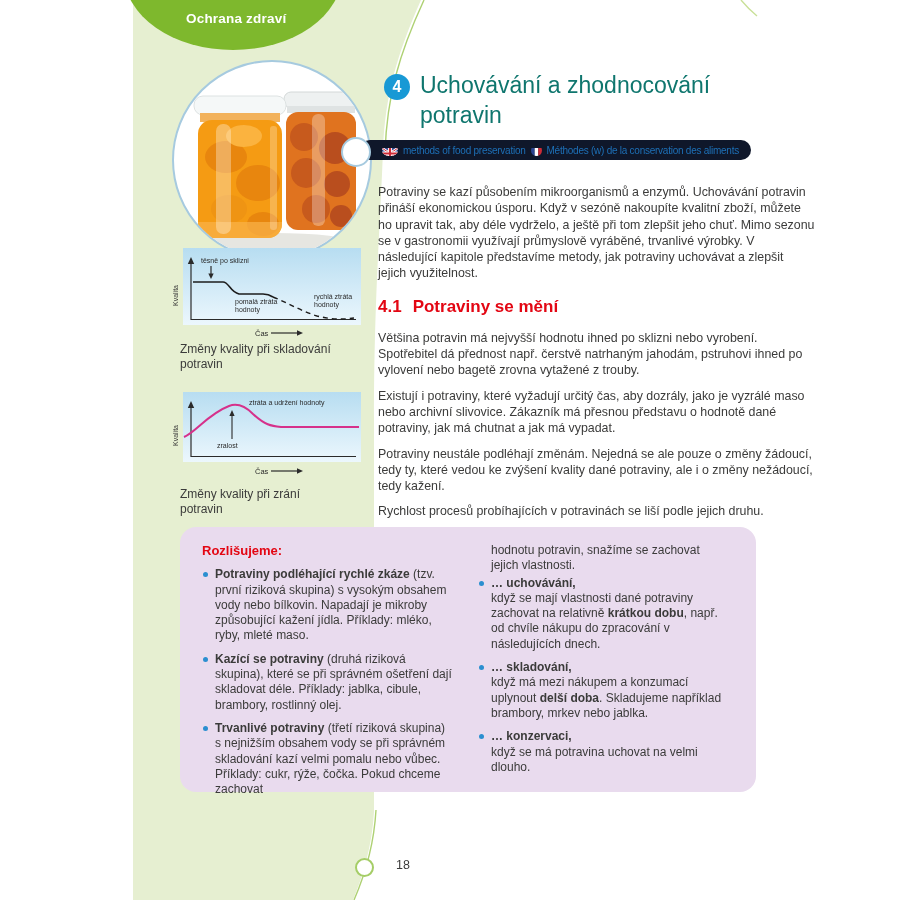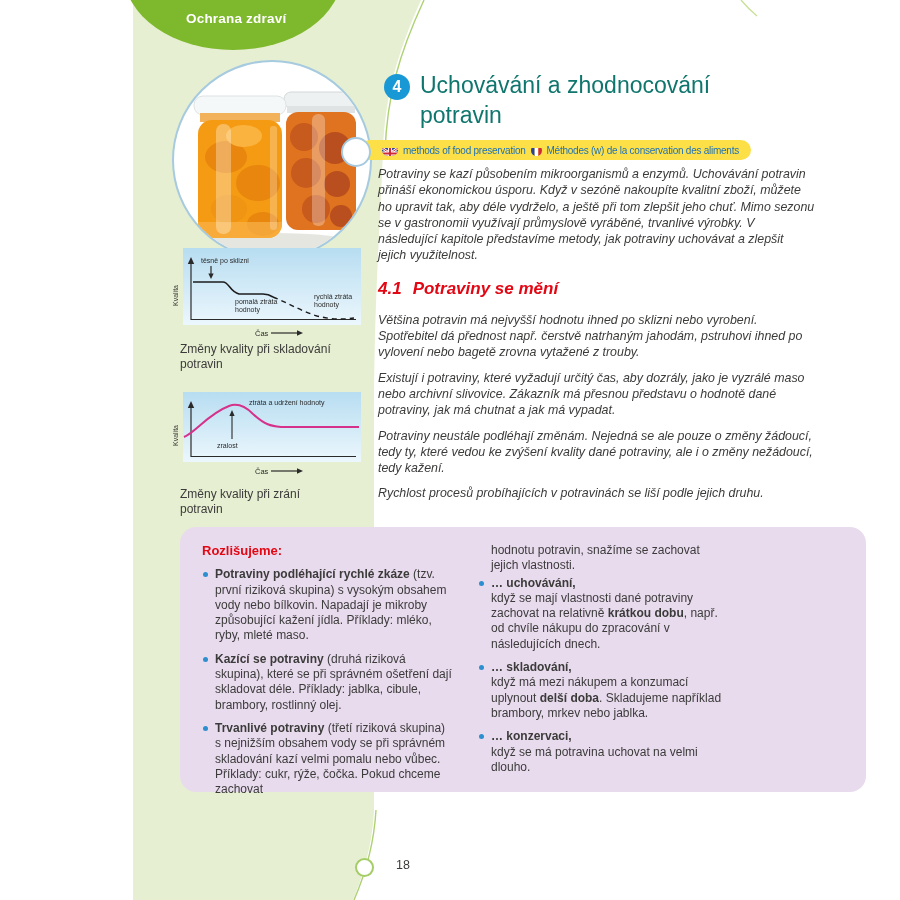--- a/index.html
+++ b/index.html
@@ -28,46 +28,46 @@
     background:#1899d5;color:#fff;font-weight:bold;font-size:16px;line-height:26px;
     text-align:center;z-index:4;
   }
   .chapter-title{
     position:absolute;left:420px;top:70px;width:420px;z-index:4;
     color:#0f766e;font-size:23px;line-height:30px;font-weight:normal;
   }
   
   .pill{
     position:absolute;left:360px;top:140px;height:20px;z-index:4;
-    background:#fde047;border-radius:10px;display:inline-flex;align-items:center;
+    background:#0f172a;border-radius:10px;display:inline-flex;align-items:center;
     padding:0 12px 0 22px;gap:5px;
   }
   .pill .t{font-size:10px;letter-spacing:-0.25px;color:#1d70b7;white-space:nowrap;}
   .flag-uk{width:16px;height:11px;border-radius:50%;overflow:hidden;display:inline-block;flex:0 0 auto;}
   .flag-fr{width:11px;height:11px;border-radius:50%;overflow:hidden;display:inline-block;flex:0 0 auto;}
   .pill-circle{
     position:absolute;left:341px;top:137px;width:26px;height:26px;border-radius:50%;
     background:#fff;border:2px solid #a6cadf;z-index:5;
   }
   
-  .main-col{position:absolute;left:378px;top:166px;width:437px;z-index:4;font-style:italic;}
+  .main-col{position:absolute;left:378px;top:184px;width:437px;z-index:4;}
   .main-col p{margin:0 0 9px 0;font-size:12.4px;line-height:16.3px;color:#3b3b3a;}
   .sec-head{
     margin:15px 0 13px 0;color:#e30613;font-weight:bold;font-size:17px;
   }
   .sec-head .num{margin-right:11px;}
   
   .fig{position:absolute;left:171px;z-index:3;}
   .fig svg{display:block;}
   .caption{
     position:absolute;left:180px;z-index:3;font-size:12px;line-height:15px;color:#3b3b3a;width:175px;
   }
   
   .infobox{
-    position:absolute;left:180px;top:527px;width:686px;height:265px;z-index:4;
+    position:absolute;left:180px;top:527px;width:576px;height:265px;z-index:4;
     background:#e9dbee;border-radius:16px;box-sizing:border-box;
     padding:16px 20px 14px 22px;display:flex;gap:24px;
   }
   .col{width:252px;flex:0 0 auto;font-size:12px;line-height:15.3px;}
   .box-head-red{color:#e30613;font-weight:bold;font-size:13px;margin:0 0 9px 0;}
   .box-head-blue{color:#1899d5;font-weight:bold;font-size:13px;margin:14px 0 8px 0;}
   ul.blt{list-style:none;margin:0;padding:0;}
   ul.blt li{position:relative;padding-left:13px;margin:0 0 8px 0;}
   ul.blt li:before{
     content:"";position:absolute;left:1px;top:5px;width:5px;height:5px;border-radius:50%;

